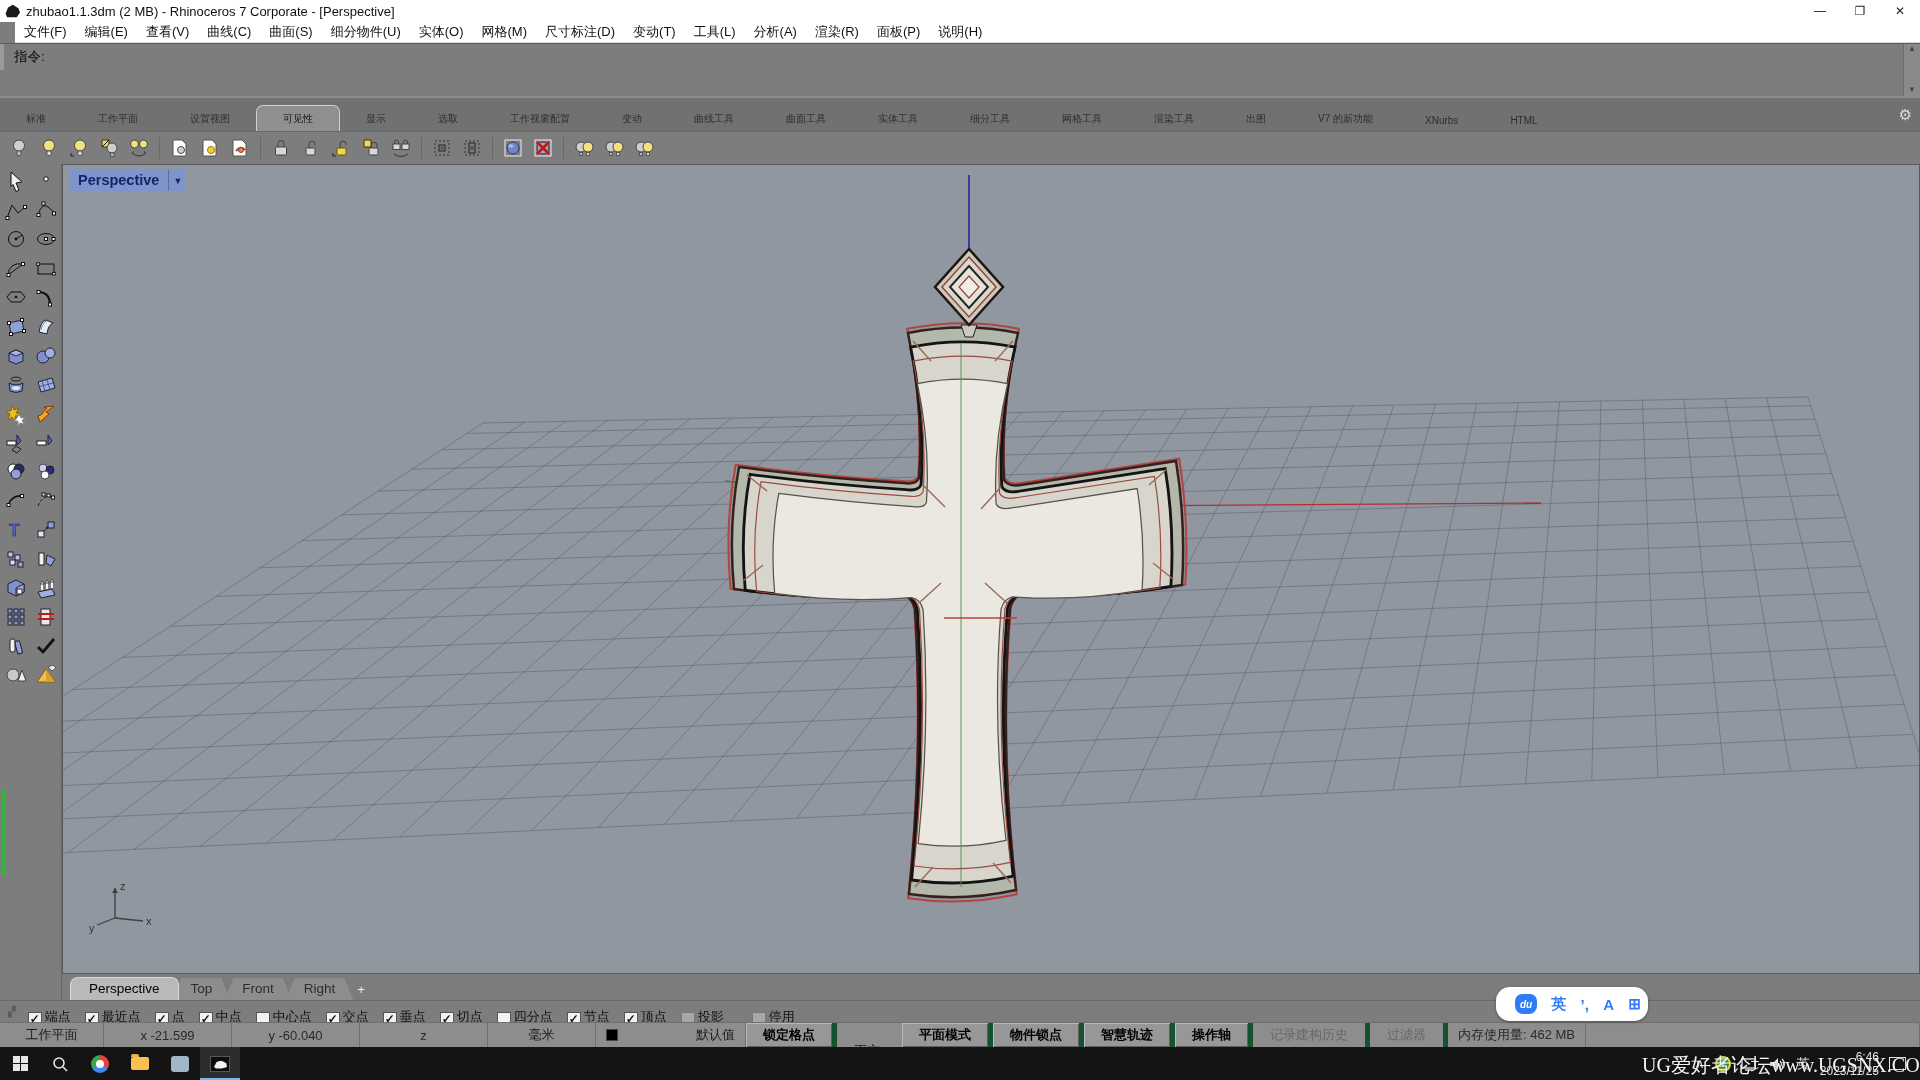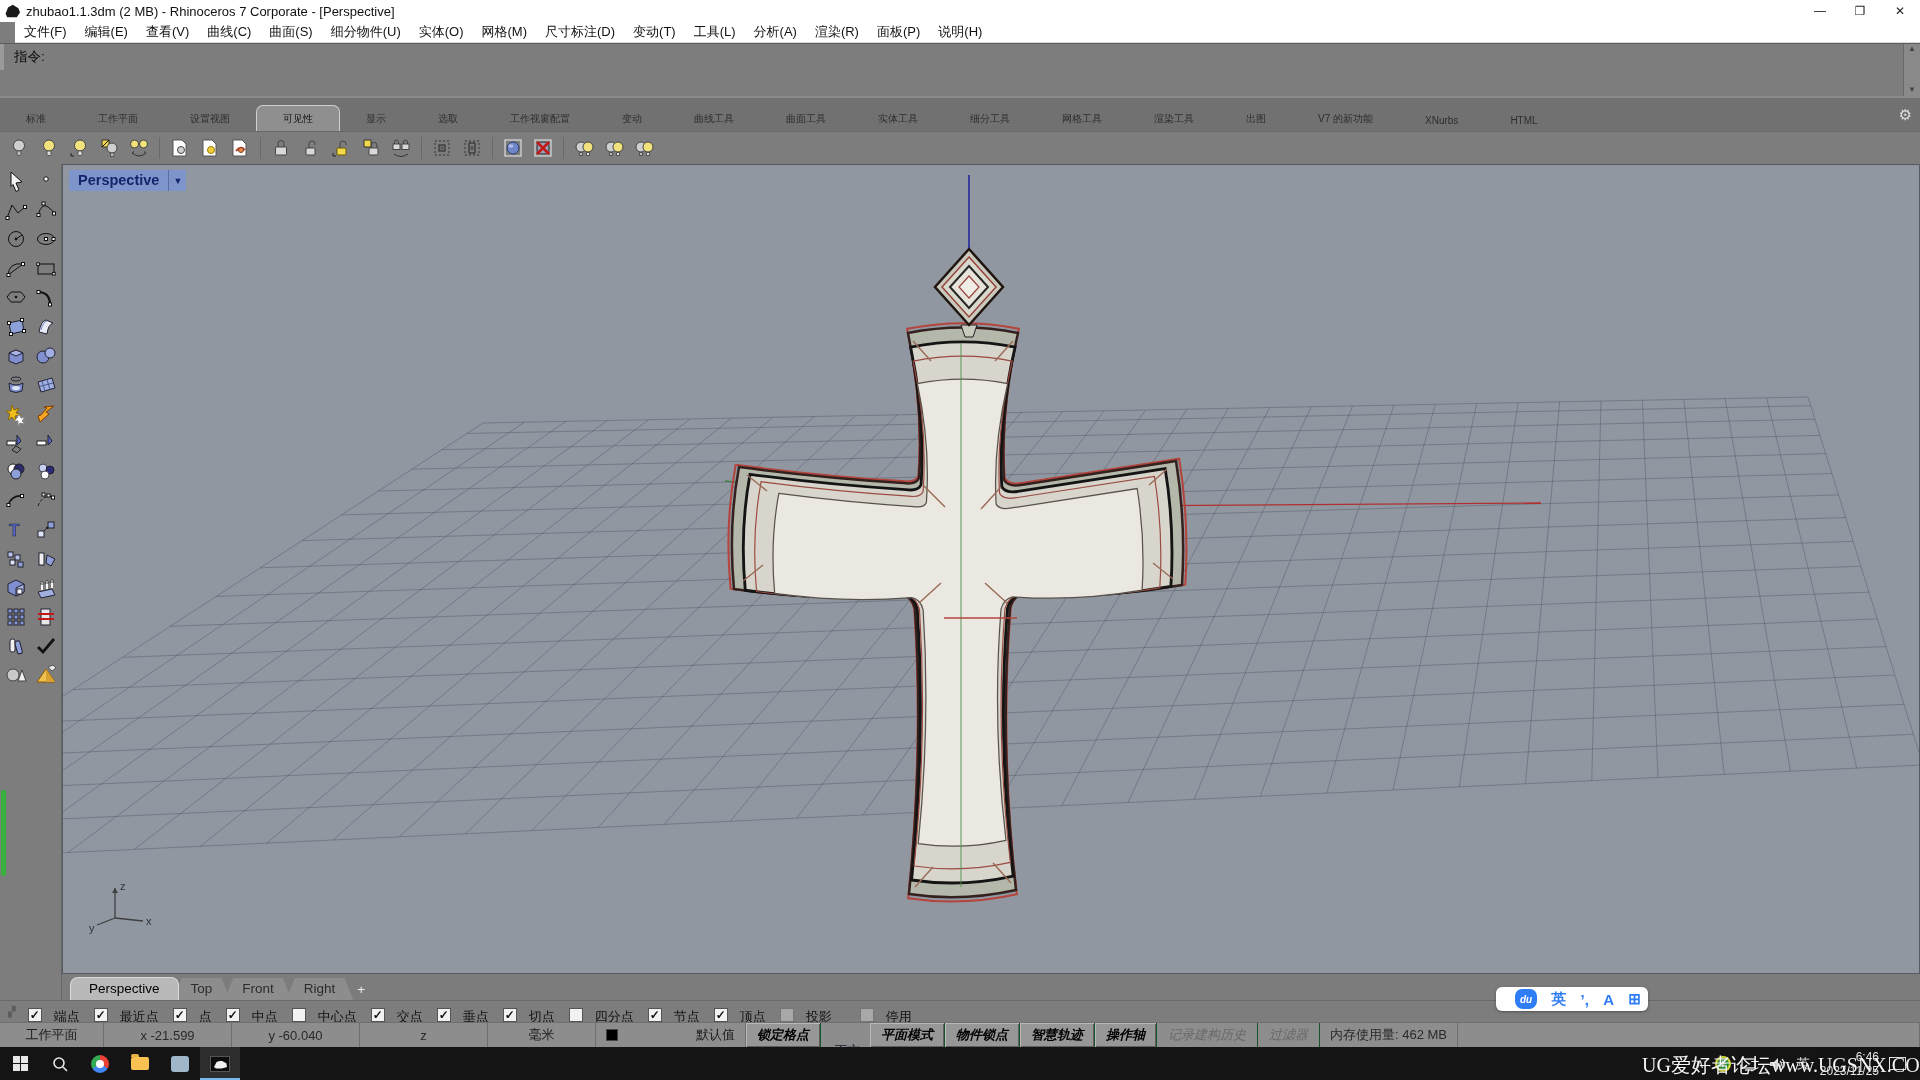--- a/index.html
+++ b/index.html
@@ -43,41 +43,41 @@
   #vplabelname{background:#7e95cc;color:#15246b;font-weight:bold;font-size:14.5px;padding:2px 9px 3px 9px;}
   #vplabelarrow{background:#7e95cc;border-left:1px solid #5a6fa0;color:#15246b;font-size:9px;display:flex;align-items:center;padding:0 4px;}
   .tridown::after{content:"▼";}
   
   #vptabs{position:absolute;top:974px;left:62px;width:1858px;height:26px;background:#7c7c7c;display:flex;align-items:flex-end;padding-left:8px;font-size:13.5px;color:#2c2c2c;}
   .vtab{padding:3px 18px 4px 18px;background:#8d8d8d;margin-right:-6px;clip-path:polygon(9px 0,calc(100% - 9px) 0,100% 100%,0 100%);cursor:pointer;}
   .vtab.active{background:#b9b9b9;color:#000;z-index:2;border-radius:8px 8px 0 0;clip-path:none;border:1px solid #d8d8d8;border-bottom:none;}
   .vplus{padding:3px 10px;color:#f0f0f0;cursor:pointer;}
   
   #osnap{position:absolute;top:1000px;left:0;width:1920px;height:22px;background:#7d7d7d;border-top:1px solid #6a6a6a;display:flex;align-items:center;gap:14px;padding-left:8px;font-size:13px;color:#111;}
-  .osnap{display:flex;align-items:flex-start;gap:12px;cursor:pointer;margin-top:10px;}
+  .osnap{display:flex;align-items:flex-end;gap:3px;cursor:pointer;margin-top:10px;}
   .box{width:14px;height:14px;background:#f2f2f2;border:1px solid #555;display:flex;align-items:center;justify-content:center;font-size:12px;color:#111;}
   .box.checked::after{content:"✓";font-weight:bold;}
   .box.dim{background:#a8a8a8;border-color:#777;}
   #osnapgrip{color:#5c5c5c;font-size:10px;letter-spacing:-2px;}
   
   #statusbar{position:absolute;top:1022px;left:0;width:1920px;height:25px;background:#8d8d8d;display:flex;align-items:stretch;font-size:13px;color:#1d1d1d;border-top:1px solid #6f6f6f;}
   .scell{display:flex;align-items:center;justify-content:center;border-right:1px solid #6f6f6f;padding:0 10px;white-space:nowrap;}
   #cplanebtn{width:104px;cursor:pointer;}
   .coord{width:128px;color:#2a2a2a;}
   #unitscell{width:108px;}
   #layercell{width:150px;justify-content:space-between;gap:22px;cursor:pointer;}
   #layerswatch{width:12px;height:12px;background:#000;border:1px solid #444;display:inline-block;}
-  .tgl{display:flex;align-items:center;padding:0 11px;border-right:1px solid #14532d;cursor:pointer;font-style:italic;}
+  .tgl{display:flex;align-items:center;padding:0 17px;border-right:5px solid #14532d;cursor:pointer;}
   .tgl.on{font-weight:bold;color:#000;background:#979797;box-shadow:inset 1px 1px 0 #b9b9b9, inset -1px -1px 0 #5f5f5f;}
   .tgl.off{color:#0f172a;background:#848484;margin-top:28px;}
   .tgl.dim{color:#686868;}
   #memcell{border-right:1px solid #6f6f6f;padding:0 10px;display:flex;align-items:center;color:#2a2a2a;}
   #statusspacer{flex:1;border-right:1px solid #6f6f6f;}
   
-  #imebar{position:absolute;left:1496px;top:987px;width:152px;height:24px;background:#ffffff;border-radius:6px;display:flex;align-items:center;justify-content:space-around;box-shadow:0 1px 3px rgba(0,0,0,.35);z-index:5;padding-left:12px;}
+  #imebar{position:absolute;left:1496px;top:987px;width:152px;height:34px;background:#ffffff;border-radius:14px;display:flex;align-items:center;justify-content:space-around;box-shadow:0 1px 3px rgba(0,0,0,.35);z-index:5;padding-left:12px;}
   .imeitem{color:#2f7df6;font-weight:bold;font-size:15px;cursor:pointer;}
   #imebear{width:22px;height:20px;background:#2f7df6;border-radius:7px 7px 8px 8px;color:#fff;font-size:10px;font-style:italic;display:flex;align-items:center;justify-content:center;}
   
   #taskbar{position:absolute;top:1047px;left:0;width:1920px;height:33px;background:#141414;display:flex;align-items:center;color:#e8e8e8;}
   .tbicon{width:40px;height:33px;display:flex;align-items:center;justify-content:center;cursor:pointer;}
   .tbicon.active{background:#2d2d2d;box-shadow:inset 0 -2px 0 #76b9ed;}
   #winlogo{display:grid;grid-template-columns:7px 7px;grid-auto-rows:7px;gap:1px;}
   #winlogo i{background:#e8e8e8;}
   #chromeicon{width:18px;height:18px;border-radius:50%;background:conic-gradient(#ea4335 0 33%,#4285f4 33% 66%,#34a853 66% 100%);position:relative;}
   #chromeicon::after{content:"";position:absolute;left:5px;top:5px;width:8px;height:8px;border-radius:50%;background:#fff;}

